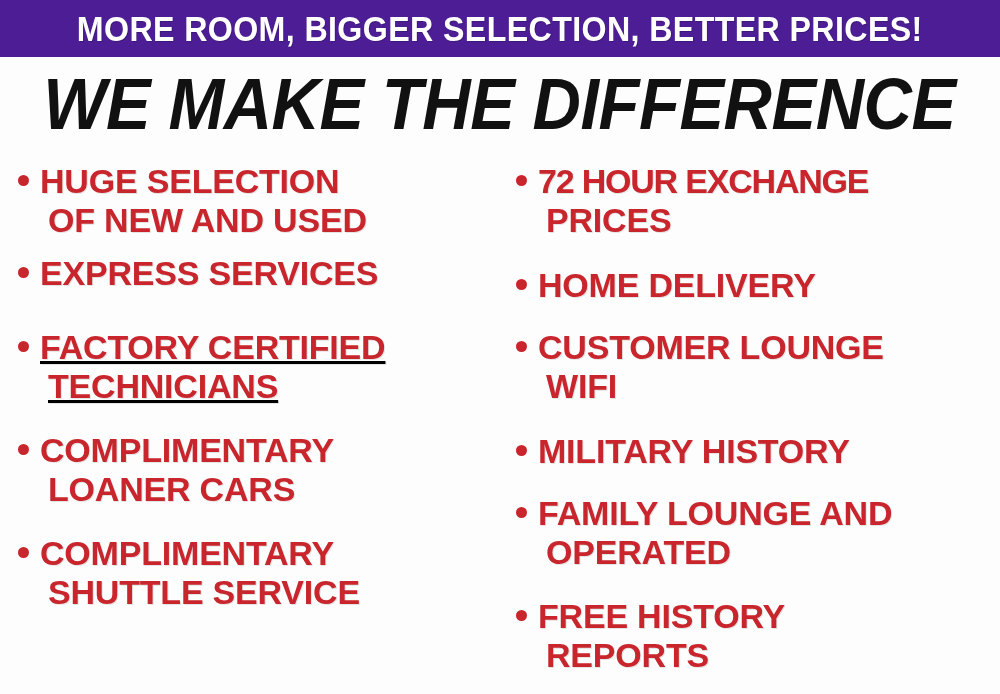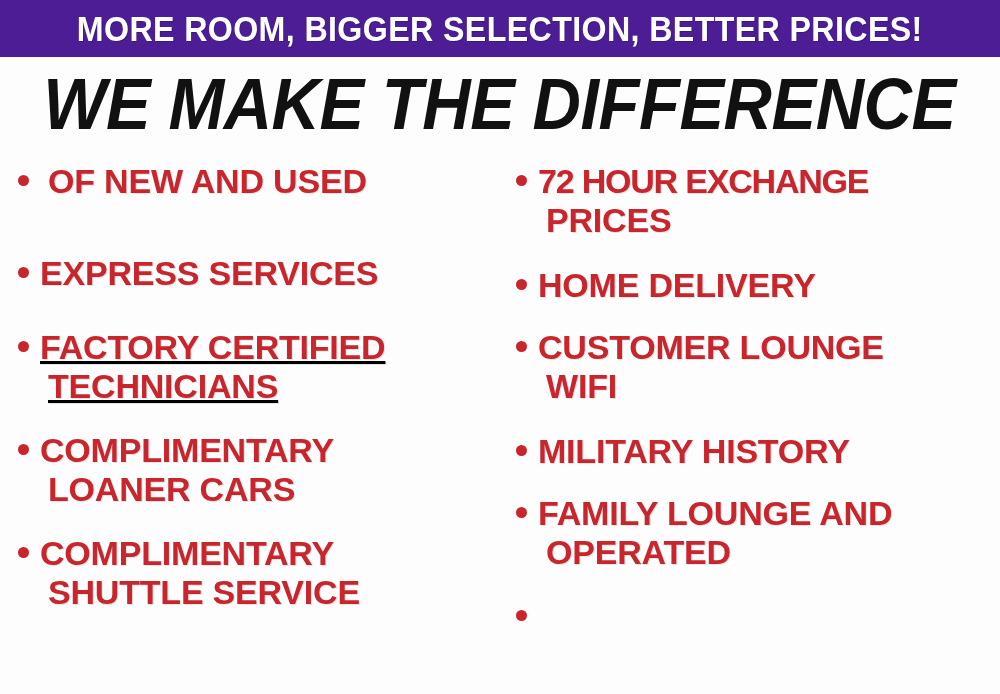--- a/index.html
+++ b/index.html
@@ -137,20 +137,21 @@
   <div class="headline">WE MAKE THE DIFFERENCE</div>
 </div>
 
 <div class="columns">
 
   <div class="col col-left">
 
     <div class="bullet-item l0">
       <span class="dot"></span>
       <span class="btext">
+        <span>HUGE SELECTION</span>
         <span class="ln2">OF NEW AND USED</span>
       </span>
     </div>
 
     <div class="bullet-item l1">
       <span class="dot"></span>
       <span class="btext">
         <span>EXPRESS SERVICES</span>
       </span>
     </div>
@@ -216,16 +217,20 @@
     <div class="bullet-item r4">
       <span class="dot"></span>
       <span class="btext">
         <span>FAMILY LOUNGE AND</span>
         <span class="ln2">OPERATED</span>
       </span>
     </div>
 
     <div class="bullet-item r5">
       <span class="dot"></span>
+      <span class="btext">
+        <span>FREE HISTORY</span>
+        <span class="ln2">REPORTS</span>
+      </span>
     </div>
 
   </div>
 </div>
 
 </body></html>

